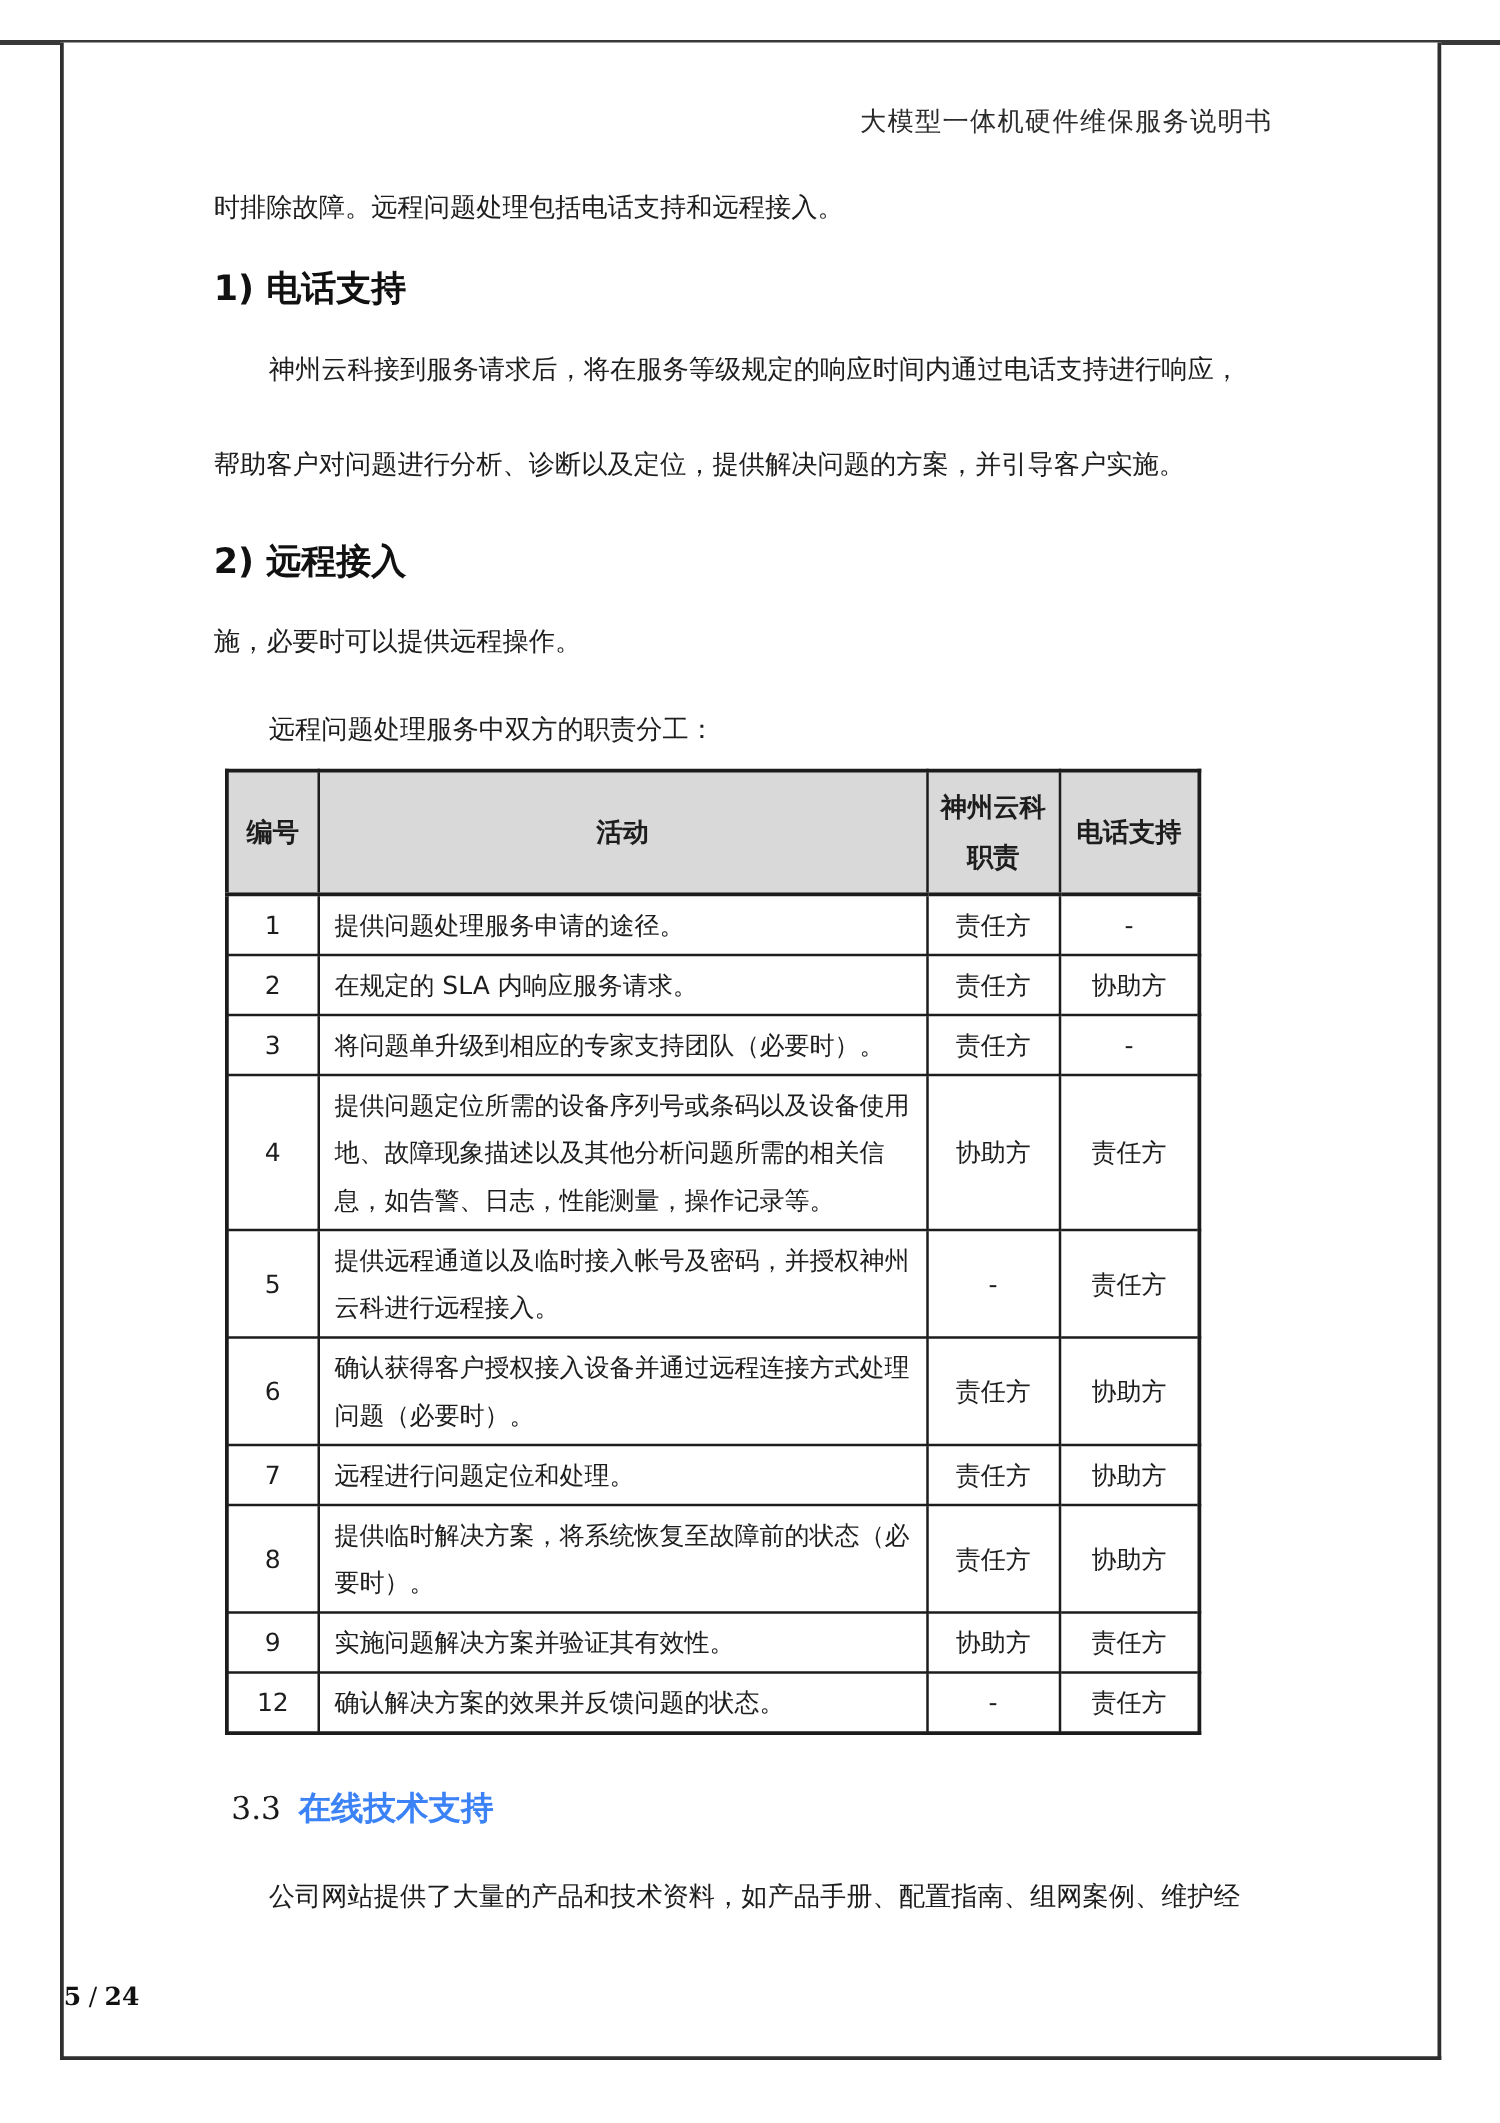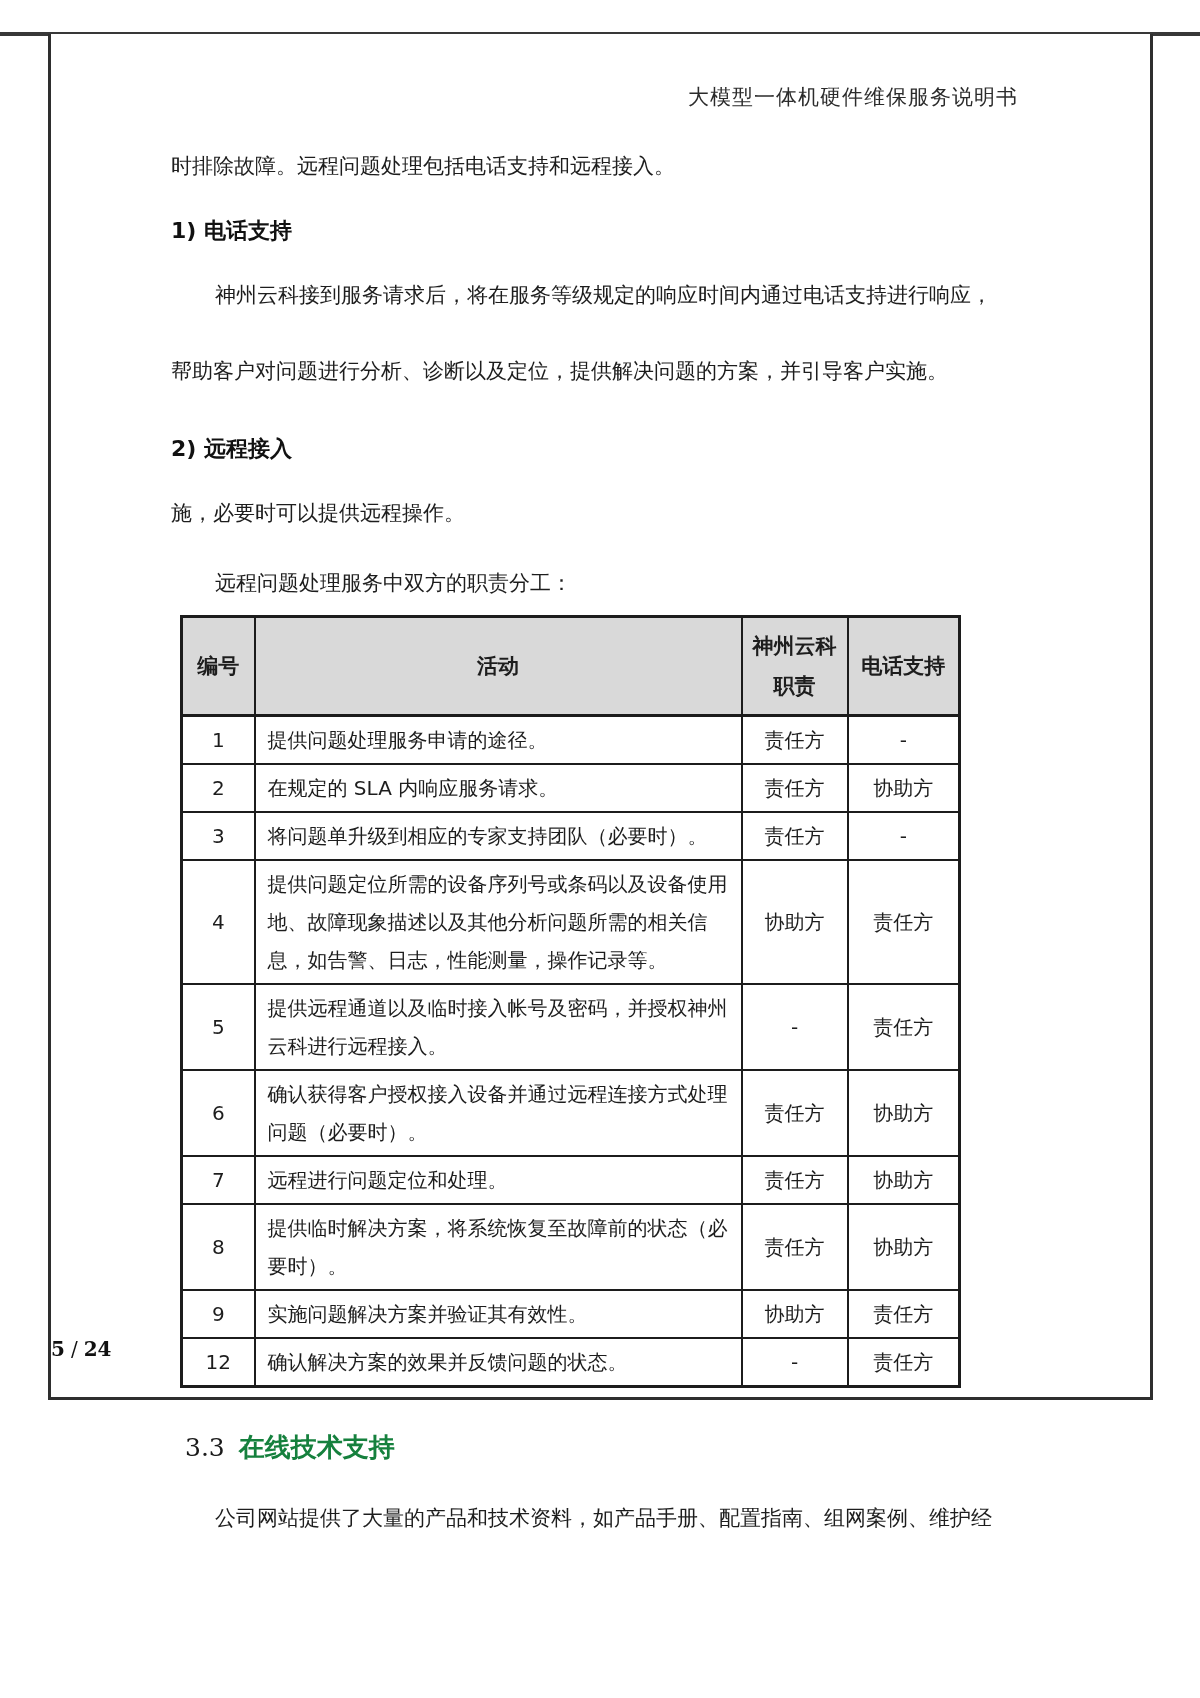--- a/index.html
+++ b/index.html
@@ -17,21 +17,21 @@
   .top-rule {
     position: absolute;
     top: 32px; left: 0;
     width: 1200px; height: 4px;
     background: #383838;
   }
 
   .page-frame {
     position: absolute;
     top: 34px; left: 48px;
-    width: 1105px; height: 1366px;
+    width: 1105px; height: 1614px;
     border-left: 3px solid #2e2e2e;
     border-right: 3px solid #2e2e2e;
     border-bottom: 3px solid #2e2e2e;
     background: #ffffff;
   }
 
   .doc-header {
     margin-top: 50px;
     padding-right: 132px;
     text-align: right;
@@ -55,21 +55,21 @@
     margin-top: 20px;
   }
   .line.tight { line-height: 44px; }
   .indent { padding-left: 44px; }
 
   .intro { margin-top: 40px; }
   .intro .line { line-height: 30px; }
 
   .sec-heading {
     margin-top: 34px;
-    font-size: 22px;
+    font-size: 28px;
     font-weight: 700;
     line-height: 32px;
     color: #111111;
   }
 
   .para { margin-top: 20px; }
   .para-remote { margin-top: 8px; }
   .table-intro-wrap { margin-top: 4px; }
 
   table.resp-table {
@@ -120,21 +120,21 @@
   .h-online .sec-num {
     font-family: "DejaVu Serif", "Liberation Serif", serif;
     font-size: 25px;
     font-weight: 400;
     color: #1a1a1a;
   }
   .h-online .sec-title {
     font-size: 26px;
     font-weight: 700;
     margin-left: 14px;
-    color: #15803d;
+    color: #3b82f6;
   }
 
   .para-online { margin-top: 30px; }
   .para-online .line { line-height: 40px; }
 
   .page-footer {
     position: absolute;
     left: 0; bottom: 36px;
     width: 100%;
     text-align: left;

